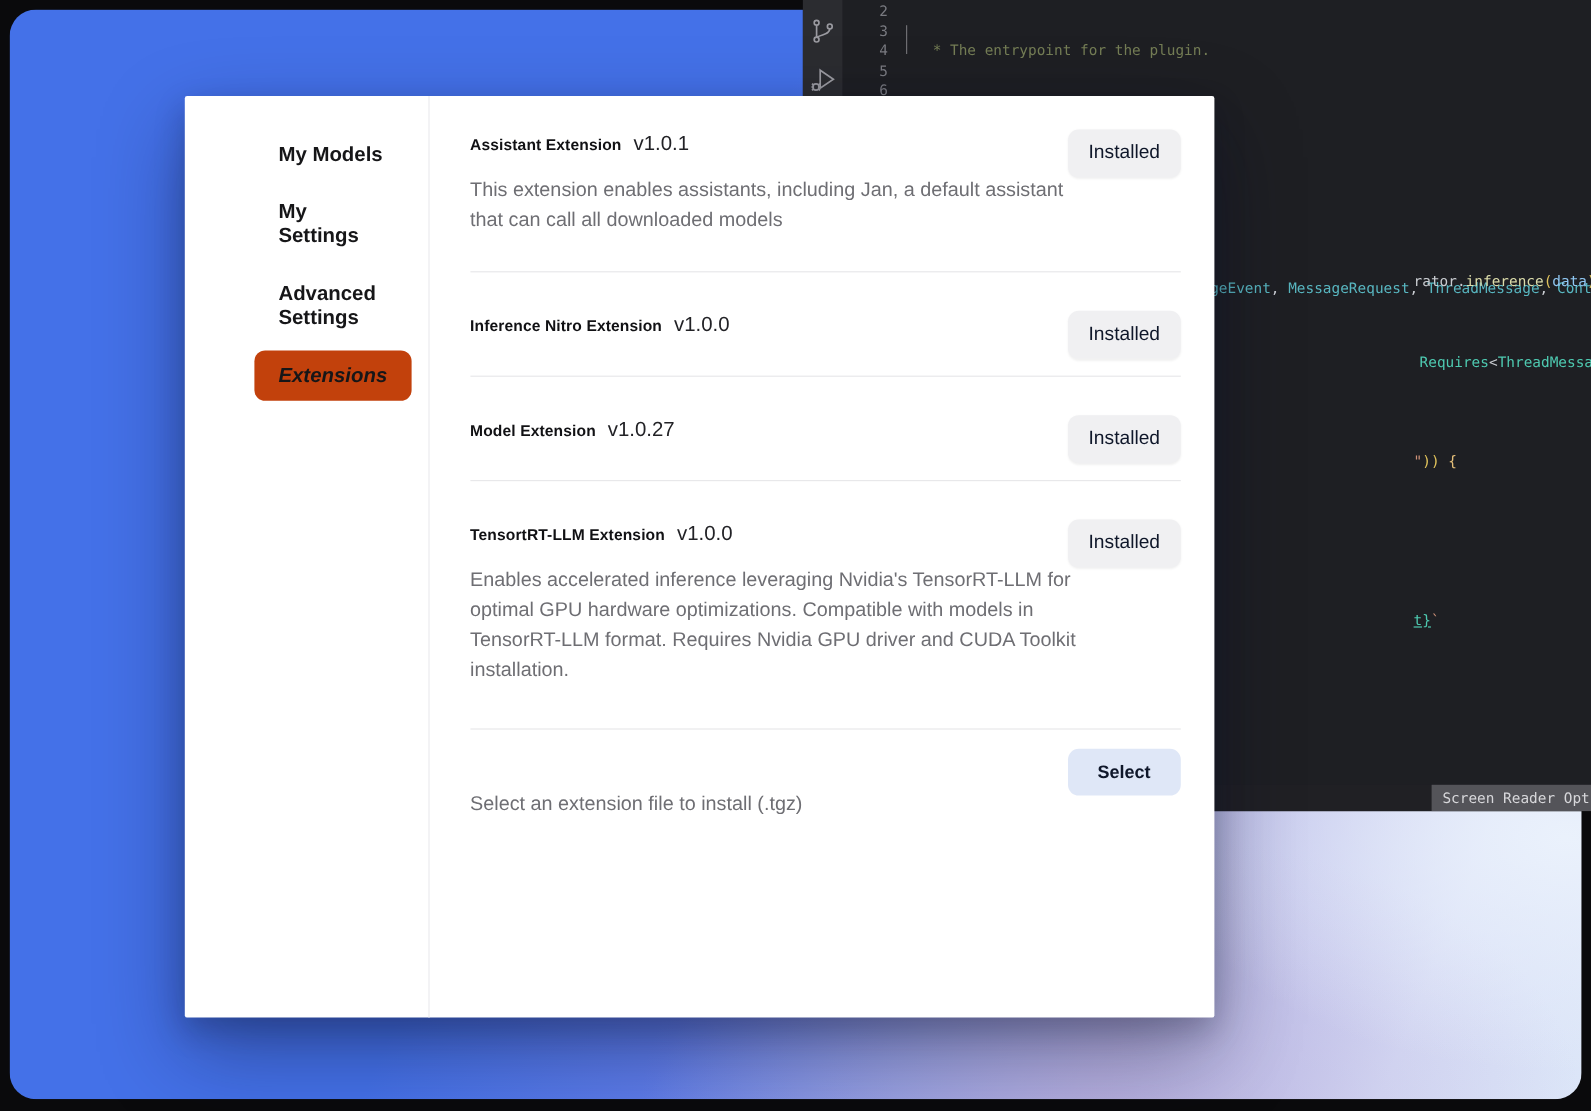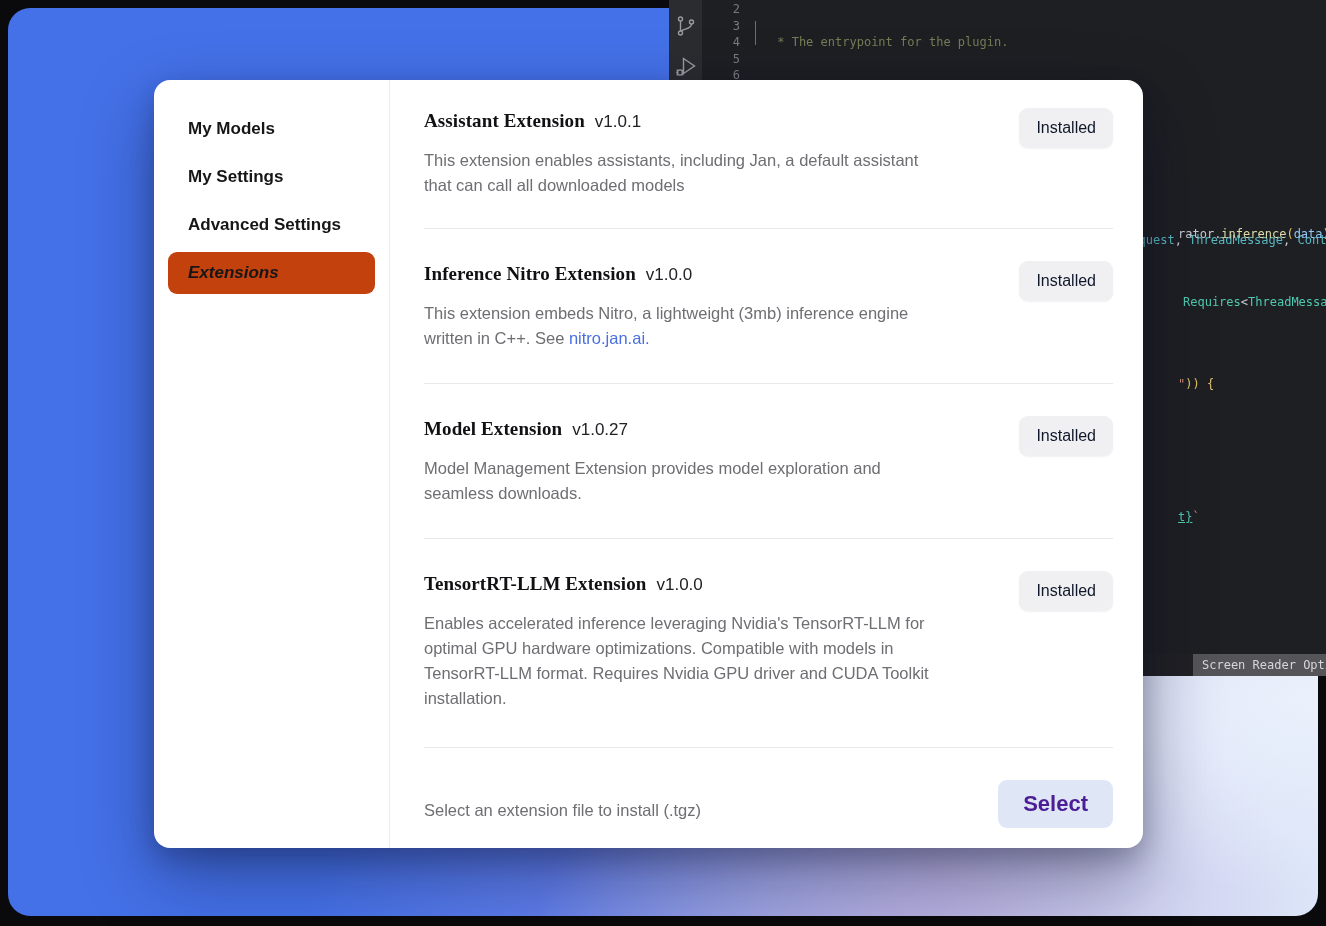--- a/index.html
+++ b/index.html
@@ -39,48 +39,49 @@
   .sb-item { position:absolute; left:524px; top:0; height:22px; line-height:22px; padding:0 9px;
              background:#545459; color:#d7d7da; white-space:nowrap; }
   
   .tk-comment{color:#747d55} .tk-keyword{color:#df6b72} .tk-brace{color:#e6c07a}
   .tk-plain{color:#c9ccd1} .tk-type{color:#58b6c0} .tk-fn{color:#dcdcaa}
   .tk-bracket{color:#e2c45c} .tk-var{color:#8fc7f2} .tk-class{color:#4ec9b0}
   .tk-class-underline{color:#4ec9b0; text-decoration:underline}
   .tk-string{color:#ce9178}
   
   .card {
-    position:absolute; left:154px; top:80px; width:989px; height:768px;
-    background:#ffffff; border-radius:16px; display:flex;
+    position:absolute; left:154px; top:80px; width:858px; height:768px;
+    background:#ffffff; border-radius:2px; display:flex;
     box-shadow:0 28px 70px rgba(10,12,40,.38), 0 10px 25px rgba(10,12,40,.22);
+    padding-left:44px;
   }
   .sidebar { width:236px; border-right:1px solid #ececee; padding-top:28px; }
   .side-item {
     margin:0 14px 6px; padding:11px 20px; border-radius:9px;
     font-size:17px; font-weight:600; color:#161618; cursor:pointer;
   }
   .side-item.active { background:#c2410c;font-style:italic; }
   .content { flex:1; padding:0 30px 0 34px; position:relative; }
   .ext-row { position:relative; border-bottom:1px solid #e8e8ea; padding:34px 0 32px; }
   .ext-row.first { padding-top:30px; padding-bottom:30px; }
   .ext-row.r4 { padding-bottom:36px; }
   .ext-row.last { border-bottom:none; padding-bottom:0; }
   .row-head { display:flex; align-items:baseline; }
-  .row-head h2 { font-size:19px; font-weight:700; color:#111114; letter-spacing:.1px;font-family:Liberation Serif, serif; }
+  .row-head h2 { font-size:13px; font-weight:700; color:#111114; letter-spacing:.1px; }
   .ver { margin-left:10px; font-size:17px; color:#222226;text-align:right; }
   .desc { margin-top:16px; width:592px; font-size:16.5px; line-height:25px; color:#6e6e73; white-space:pre-line; }
   .link { color:#4a6fe0; text-decoration:none; cursor:pointer; }
   .btn {
     position:absolute; right:0; border:none; border-radius:9px; cursor:pointer;
     font-family:"Liberation Sans", sans-serif;
   }
   .btn.installed { top:32px; background:#f0f0f2; color:#0f172a; font-size:16px; padding:11px 17px;
                    box-shadow:0 1px 2px rgba(0,0,0,.06); }
   .ext-row.first .btn.installed { top:28px; }
-  .btn.select { top:32px; background:#dfe7f7; color:#4c1d95; font-size:22px; font-weight:700; padding:11px 25px; }
+  .btn.select { top:16px; background:#dfe7f7; color:#0f172a; font-size:15px; font-weight:700; padding:11px 25px; }
 </style>
 </head>
 <body>
 
 <div class="stage">
 
   <div class="window"></div>
 
   <div class="editor">
     <div class="activity-bar">
@@ -152,32 +153,28 @@
         <p class="desc">This extension enables assistants, including Jan, a default assistant
 that can call all downloaded models</p>
         <button class="btn installed">Installed</button>
       </section>
 
       <section class="ext-row">
         <div class="row-head">
           <h2>Inference Nitro Extension</h2>
           <span class="ver">v1.0.0</span>
         </div>
-        <p class="desc"><span>This extension embeds Nitro, a lightweight (3mb) inference engine
-written in C++. See </span><a class="link">nitro.jan.ai.</a></p>
         <button class="btn installed">Installed</button>
       </section>
 
       <section class="ext-row">
         <div class="row-head">
           <h2>Model Extension</h2>
           <span class="ver">v1.0.27</span>
         </div>
-        <p class="desc">Model Management Extension provides model exploration and
-seamless downloads.</p>
         <button class="btn installed">Installed</button>
       </section>
 
       <section class="ext-row r4">
         <div class="row-head">
           <h2>TensortRT-LLM Extension</h2>
           <span class="ver">v1.0.0</span>
         </div>
         <p class="desc">Enables accelerated inference leveraging Nvidia's TensorRT-LLM for
 optimal GPU hardware optimizations. Compatible with models in

